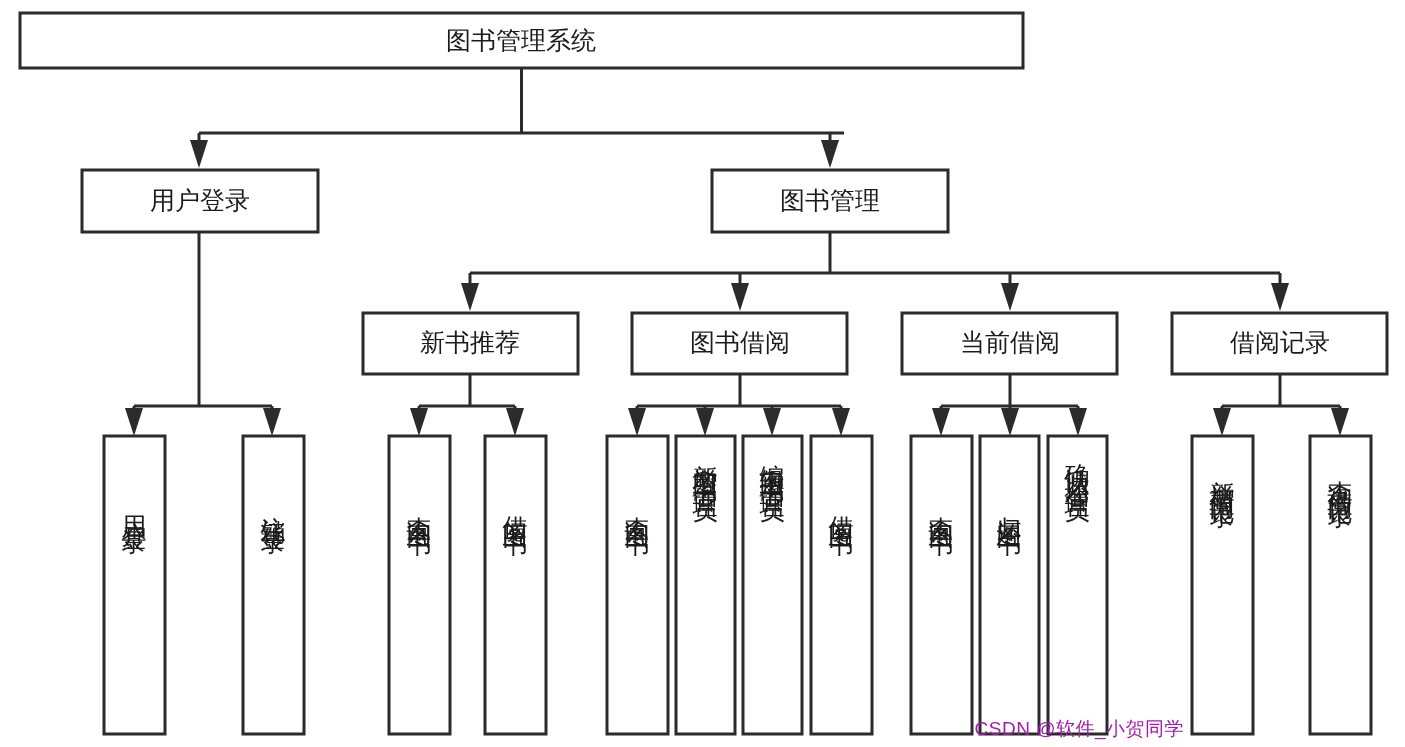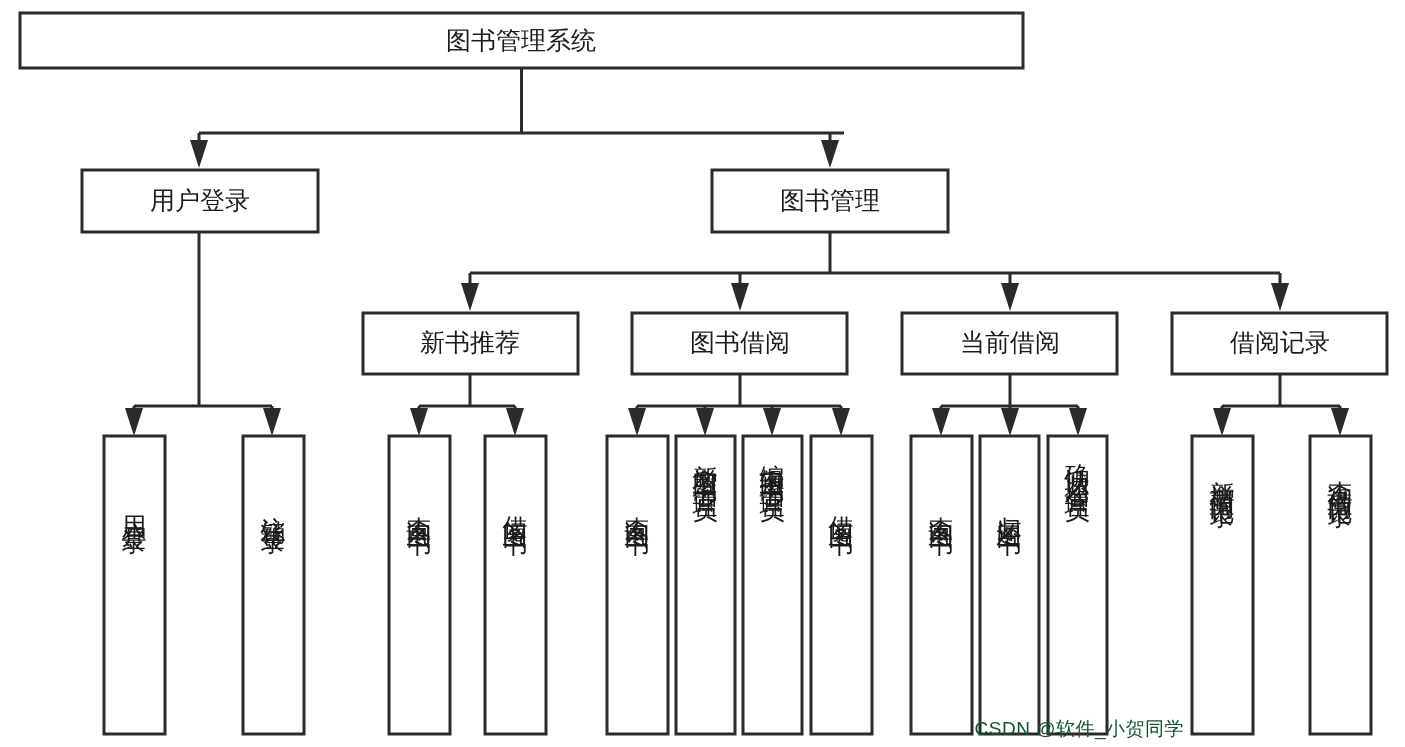--- a/index.html
+++ b/index.html
@@ -65,21 +65,21 @@
     color: #1b1b1b;
     white-space: nowrap;
     text-align: left;
   }
   .watermark {
     position: absolute;
     right: 8px;
     bottom: 5px;
     font-family: "Liberation Sans", "DejaVu Sans", sans-serif;
     font-size: 19px;
-    color: #14532d;
+    color: #a21caf;
     letter-spacing: 0.5px;
     white-space: nowrap;
   }
 </style>
 </head>
 <body>
 
 <div id="diagram-root">
 
   <svg class="flow" viewBox="0 0 1405 747" xmlns="http://www.w3.org/2000/svg">

